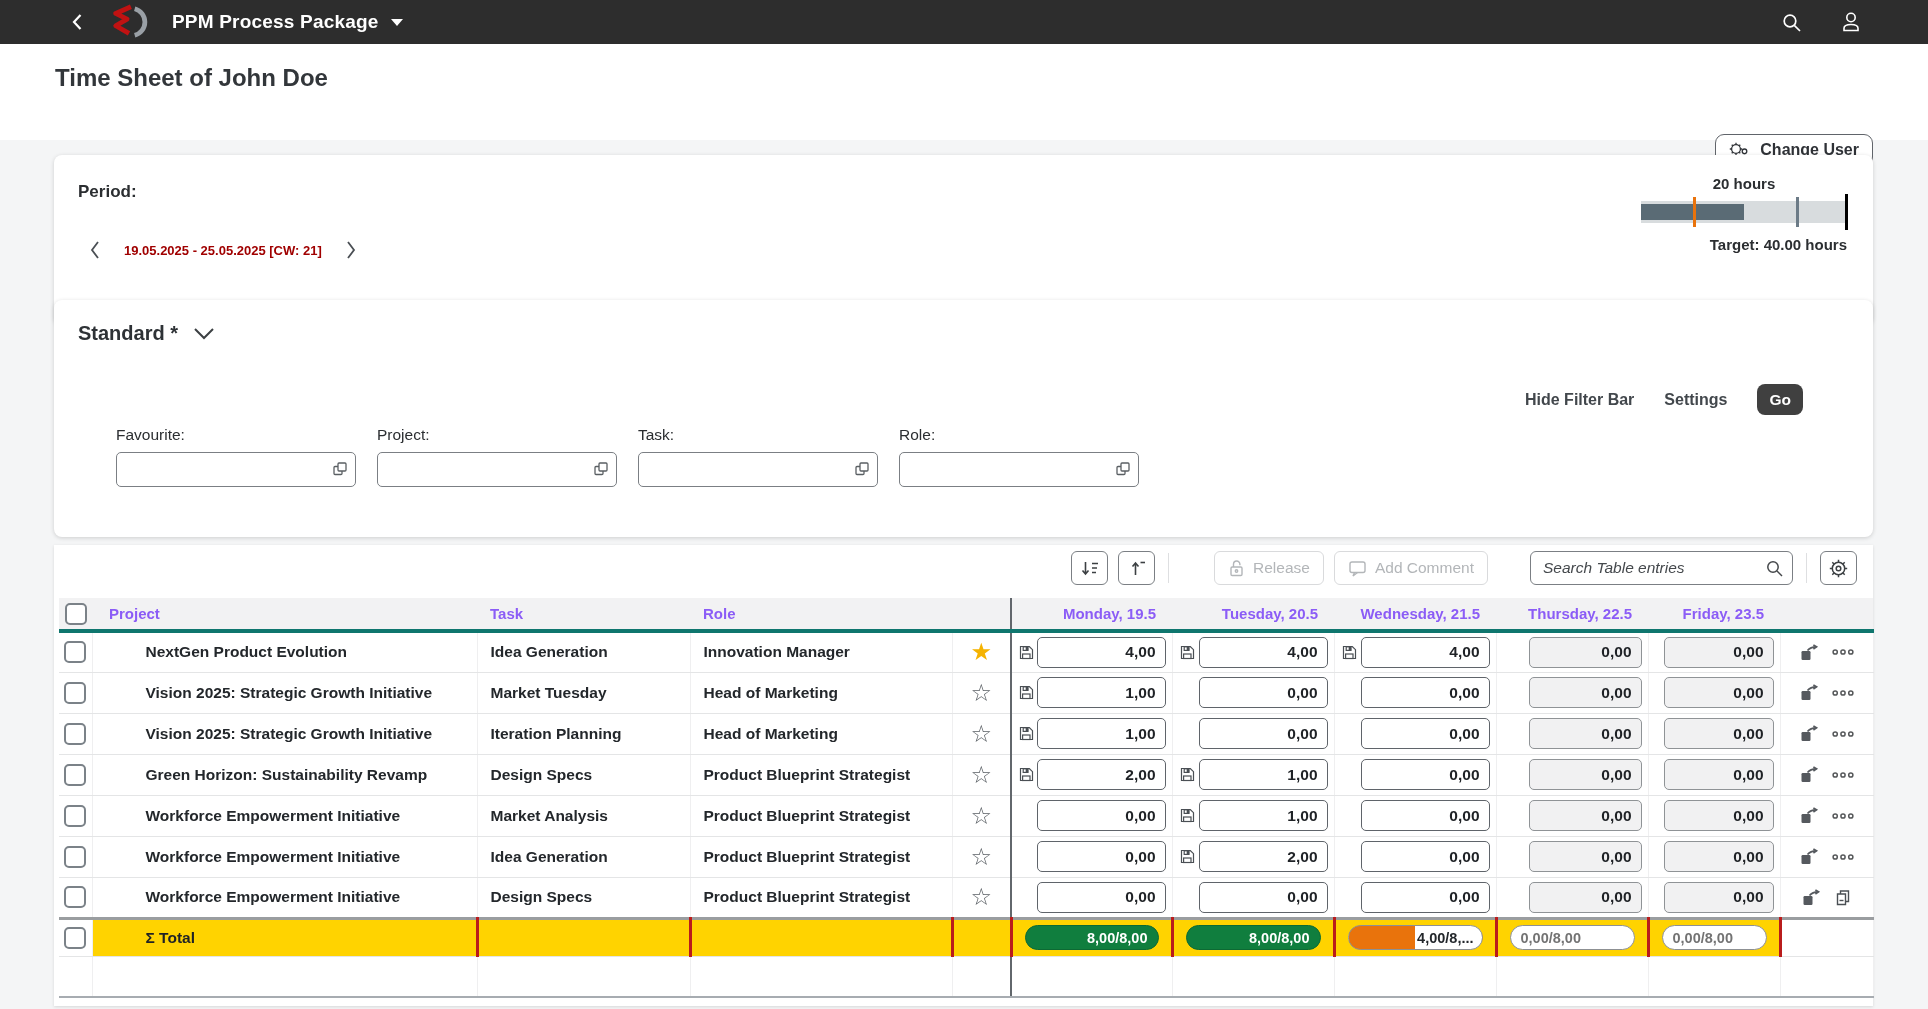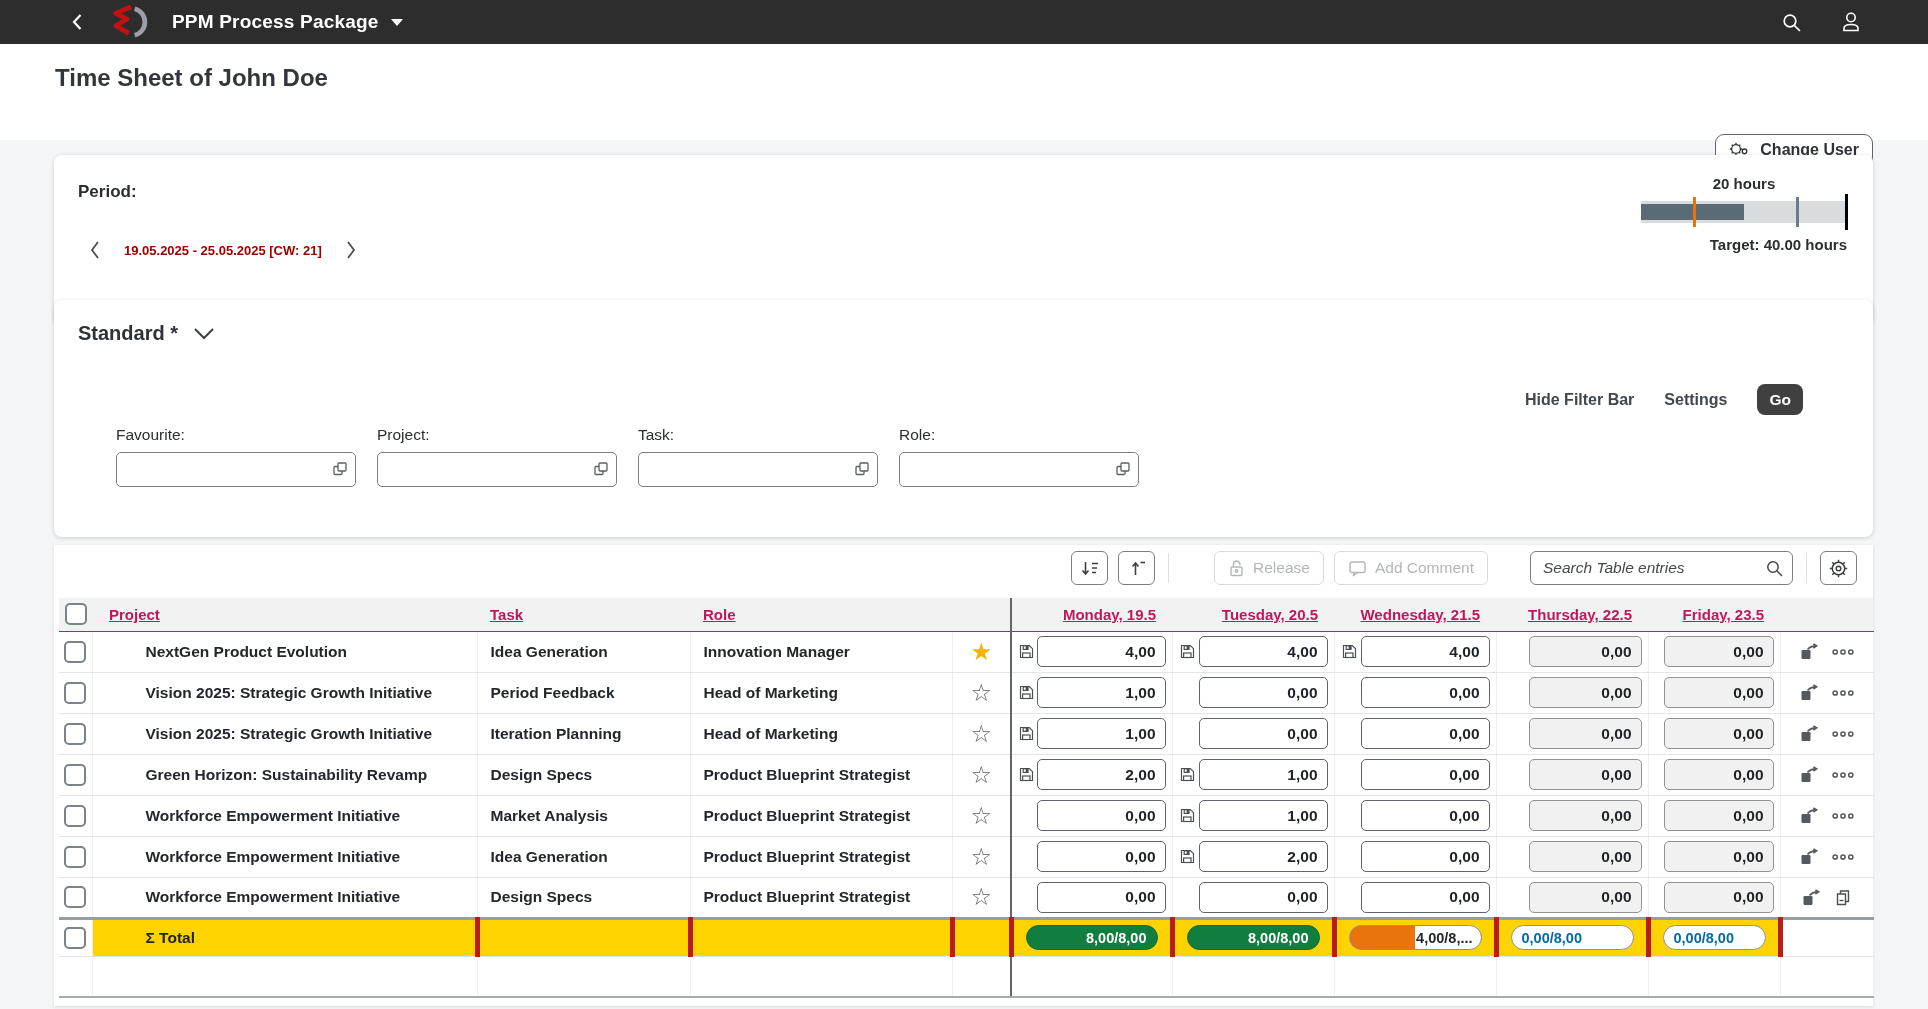--- a/index.html
+++ b/index.html
@@ -71,22 +71,22 @@
   .tb-div{width:1px;height:30px;background:#dedfe1;margin:0 3px;}
   .search-wrap{position:relative;}
   .search-input{width:263px;height:34px;box-sizing:border-box;border:1px solid #7b7f84;border-radius:6px;
                 padding:0 36px 0 12px;font:inherit;font-size:15.5px;font-style:italic;color:#32363a;}
   .search-input::placeholder{color:#45494d;font-style:italic;opacity:1;}
   .search-glass{position:absolute;right:9px;top:8px;background:none;border:none;padding:0;}
   .trs-btn{border-color:#47494c;font-weight:600;color:#232629;}
   
   table{border-collapse:collapse;table-layout:fixed;width:1814px;position:absolute;left:5px;top:53px;}
   th,td{box-sizing:border-box;overflow:hidden;white-space:nowrap;}
-  thead th{background:#f2f2f3;height:33px;font-size:15px;font-weight:bold;color:#be185d;
-           border-bottom:1px solid #0f766e;text-align:left;padding:0 0 0 13px;text-decoration:underline;}
+  thead th{background:#f2f2f3;height:33px;font-size:15px;font-weight:bold;color:#8b5cf6;
+           border-bottom:4px solid #0f766e;text-align:left;padding:0 0 0 13px;}
   th.h-proj{padding-left:17px;}
   th.h-day{text-align:right;padding:0 16px 0 0;}
   th.h-check{padding-left:0;text-align:center;}
   tbody td{height:41px;border-bottom:1px solid #e4e5e6;border-right:1px solid #efeff0;
            font-size:15.5px;font-weight:600;color:#23272b;}
   .c-check{text-align:center;}
   .c-proj{padding-left:53px;}
   .c-task,.c-role{padding-left:13px;}
   .c-star{text-align:center;}
   .c-act .actwrap{display:flex;align-items:center;justify-content:center;gap:13px;}
@@ -98,28 +98,28 @@
   .dw{display:flex;align-items:center;padding:0 5px;}
   .saveic{display:flex;}
   .hours-in{width:129px;height:31px;box-sizing:border-box;border:1px solid #5f646a;border-radius:5px;
             font-family:inherit;font-weight:bold;font-size:15.5px;text-align:right;padding:0 9px;
             color:#1f2226;background:#fff;margin-left:auto;}
   .hours-in.dis{background:#f1f1f2;border-color:#8f9396;}
   td.d3 .hours-in{width:113px;} td.d4 .hours-in{width:110px;}
   .acticon{display:flex;background:none;border:none;padding:0;cursor:pointer;}
   
   tr.total td{height:38px;border-top:3px solid #9a9da0;}
-  td.ty{background:#ffd300;border-right:5px solid #b91c1c;}
+  td.ty{background:#ffd300;border-right:3px solid #b91c1c;}
   .total-label{padding-left:53px;font-weight:bold;font-size:15.5px;color:#1f2226;}
   .pill{height:25px;border-radius:13px;display:flex;align-items:center;font-size:14.5px;font-weight:bold;
         box-sizing:border-box;width:calc(100% - 22px);margin:0 auto;}
   .pill.full{background:#107e3e;border:1px solid #0c6a33;color:#fff;justify-content:flex-end;padding-right:10px;}
   .pill.half{background:linear-gradient(90deg,#e9730c 0 50%,#fff 50% 100%);border:1px solid #8d9093;
              color:#23272b;justify-content:flex-end;padding-right:8px;}
-  .pill.empty{background:#fff;border:1px solid #8d9093;color:#0369a1;justify-content:flex-start;padding-left:10px;}
+  .pill.empty{background:#fff;border:1px solid #8d9093;color:#737373;justify-content:flex-start;padding-left:10px;}
   tr.emptyrow td{height:41px;border-bottom:2px solid #a7acb1;border-right:1px solid #efeff0;}
 </style>
 </head>
 <body>
 
 <div class="screen">
 
   <header class="topbar">
     <button class="tb-back">
       <svg width="20" height="24" viewBox="0 0 20 24" fill="none" stroke="#fff" stroke-width="2.2">
@@ -397,21 +397,21 @@
                     <circle cx="11" cy="5" r="2.1"></circle>
                     <circle cx="18.8" cy="5" r="2.1"></circle>
                   </svg>
                 </button>
               </div>
             </td>
           </tr>
           <tr class="row">
             <td class="c-check"><span class="cb"></span></td>
             <td class="c-proj">Vision 2025: Strategic Growth Initiative</td>
-            <td class="c-task">Period Feedback</td>
+            <td class="c-task">Market Tuesday</td>
             <td class="c-role">Head of Marketing</td>
             <td class="c-star"><span class="star ">☆</span></td>
             <td class="c-day d0 fz">
               <div class="dw">
                 <span class="saveic">
                   <svg width="17" height="17" viewBox="0 0 17 17" fill="none" stroke="#4a4f54" stroke-width="1.2">
                     <path d="M2.5 2.5h8.8l3.2 3.2v8.8H2.5z"></path>
                     <rect x="5.2" y="2.8" width="4.8" height="3.6"></rect>
                     <rect x="4.6" y="10" width="7.4" height="4.5"></rect>
                     <rect x="8.3" y="3.4" width="1.2" height="2.2"></rect>

